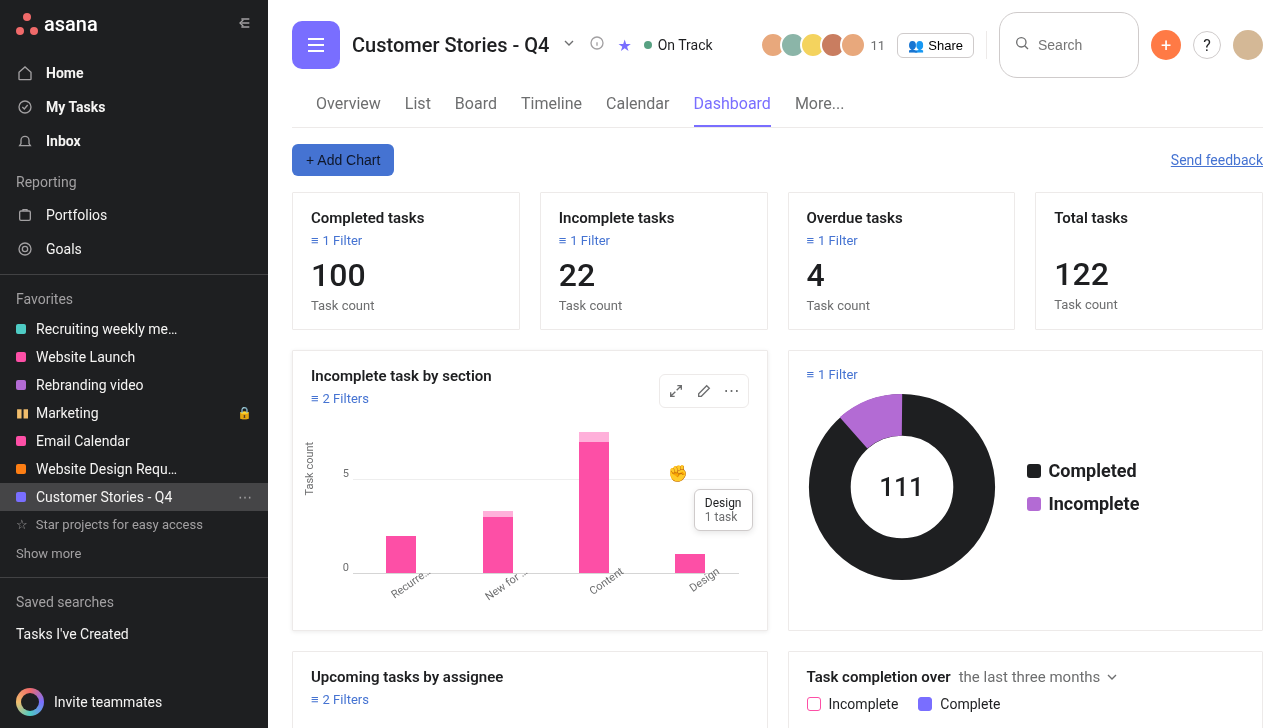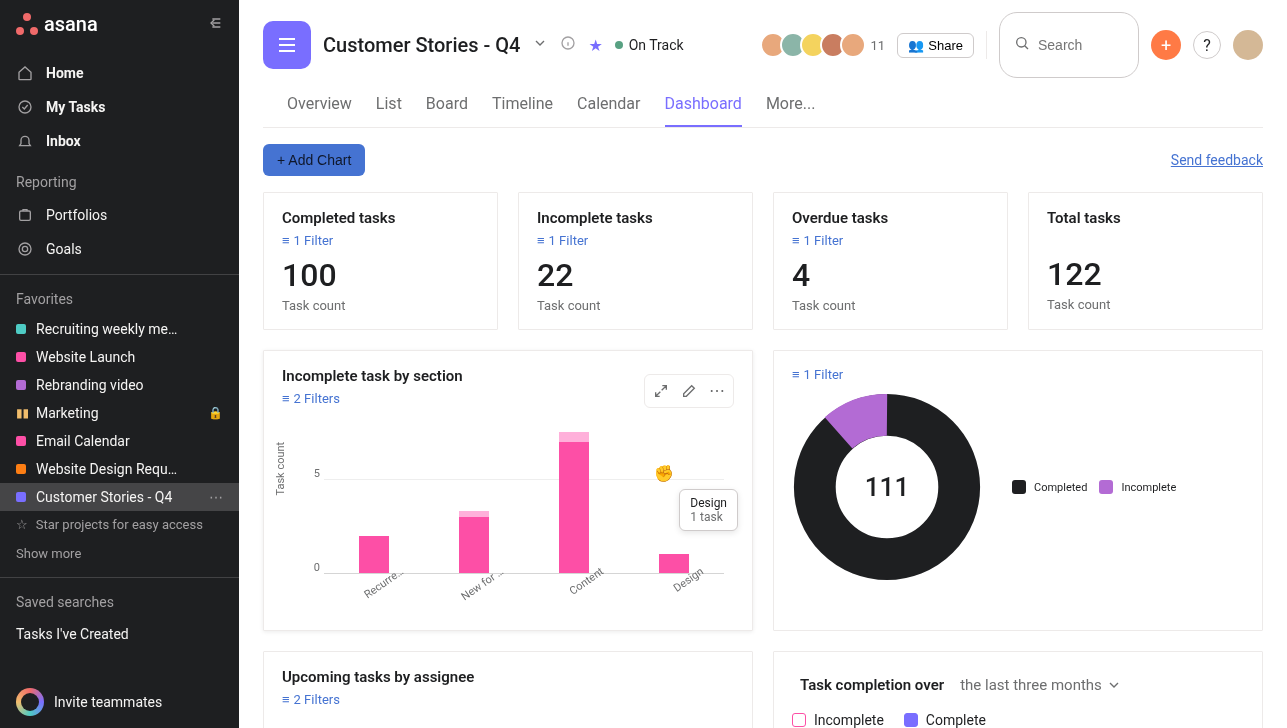--- a/index.html
+++ b/index.html
@@ -1,20 +1,20 @@
 <!DOCTYPE html>
 <html><head>
 <meta charset="utf-8">
 <style>
 * { box-sizing: border-box; margin: 0; padding: 0; }
 body { font-family: -apple-system, BlinkMacSystemFont, "Segoe UI", Roboto, sans-serif; background: #fff; color: #1e1f21; width: 1287px; height: 728px; overflow: hidden; }
 .app { display: flex; height: 728px; }
 
 
-.sidebar { width: 239px; background: #1e1f21; color: #a2a0a2; display: flex; flex-direction: column; font-size: 14px; }
+.sidebar { width: 268px; background: #1e1f21; color: #a2a0a2; display: flex; flex-direction: column; font-size: 14px; }
 .sb-header { display: flex; align-items: center; justify-content: space-between; padding: 12px 16px; }
 .logo { display: flex; align-items: center; gap: 6px; color: #fff; font-size: 20px; font-weight: 500; }
 .logo-icon { width: 22px; height: 22px; position: relative; }
 .logo-icon span { position: absolute; width: 8px; height: 8px; border-radius: 50%; background: #f06a6a; }
 .logo-icon span:nth-child(1){ top:0; left:7px; }
 .logo-icon span:nth-child(2){ bottom:0; left:0; }
 .logo-icon span:nth-child(3){ bottom:0; right:0; }
 .collapse-btn { color: #a2a0a2; cursor: pointer; }
 .sb-section { padding: 8px 0; font-weight: bold; }
 .sb-item { display: flex; align-items: center; gap: 12px; padding: 8px 16px; cursor: pointer; color: #f5f4f3; }
@@ -90,21 +90,21 @@
 .bar-stack { display:flex; flex-direction:column; align-items:center; width:30px; }
 .x-labels { position:absolute; left:42px; right:10px; bottom:0; height:40px; display:flex; justify-content:space-around; }
 .x-label { font-size:11px; color:#6d6e6f; transform:rotate(-35deg); transform-origin:top; width:60px; text-align:right; margin-top:8px; white-space:nowrap; overflow:hidden; text-overflow:ellipsis; }
 .tooltip { position:absolute; border:1px solid #cfcbcb; border-radius:6px; padding:6px 10px; background:#fff; font-size:12px; box-shadow:0 2px 6px rgba(0,0,0,0.1); }
 .grab-cursor { position:absolute; font-size:16px; }
 
 
 .donut-area { display:flex; align-items:center; gap:30px; margin-top:10px; }
 .donut-wrap { position:relative; width:190px; height:190px; }
 .donut-center { position:absolute; top:50%; left:50%; transform:translate(-50%,-50%); font-size:26px; font-weight:500; }
-.legend { display:flex; flex-direction:row; gap:12px; font-size:11px; }
+.legend { display:flex; flex-direction:column; gap:12px; font-size:18px;font-weight:bold; }
 .legend-item { display:flex; align-items:center; gap:8px; }
 .legend-sw { width:14px; height:14px; border-radius:3px; }
 
 .row2-head { display:flex; align-items:center; gap:8px; }
 .period-sel { color:#6d6e6f; font-size:15px; display:flex; align-items:center; gap:4px; cursor:pointer; }
 .mini-legend { display:flex; gap:20px; margin-top:10px; font-size:14px; }
 .mini-legend .sw { width:14px; height:14px; border-radius:3px; border:1.5px solid; }
 
 svg.ico { width:16px; height:16px; }
 </style>
@@ -421,21 +421,21 @@
       <div class="charts-row" style="margin-bottom:20px">
         <div class="card" style="flex:1">
           <div class="card-title">Upcoming tasks by assignee</div>
           <div class="filter-link">
               <span>≡</span>
               <span>2 Filters</span>
             </div>
         </div>
         <div class="card" style="flex:1">
           <div class="row2-head">
-            <span class="card-title" style="margin:8px">Task completion over</span>
+            <span class="card-title" style="margin:0">Task completion over</span>
             <span class="period-sel">
               <span>the last three months</span>
               <svg class="ico" viewBox="0 0 24 24" fill="none" stroke="currentColor" stroke-width="2">
                   <path d="M6 9l6 6 6-6"></path>
                 </svg>
             </span>
           </div>
           <div class="mini-legend">
             <div class="legend-item">
               <span class="sw" style="border-color:#fd4fa6;background:#fff"></span>

